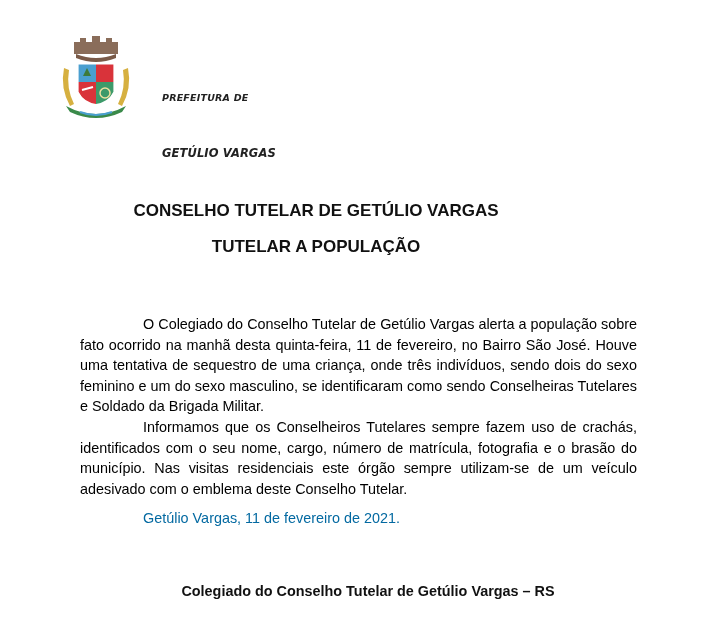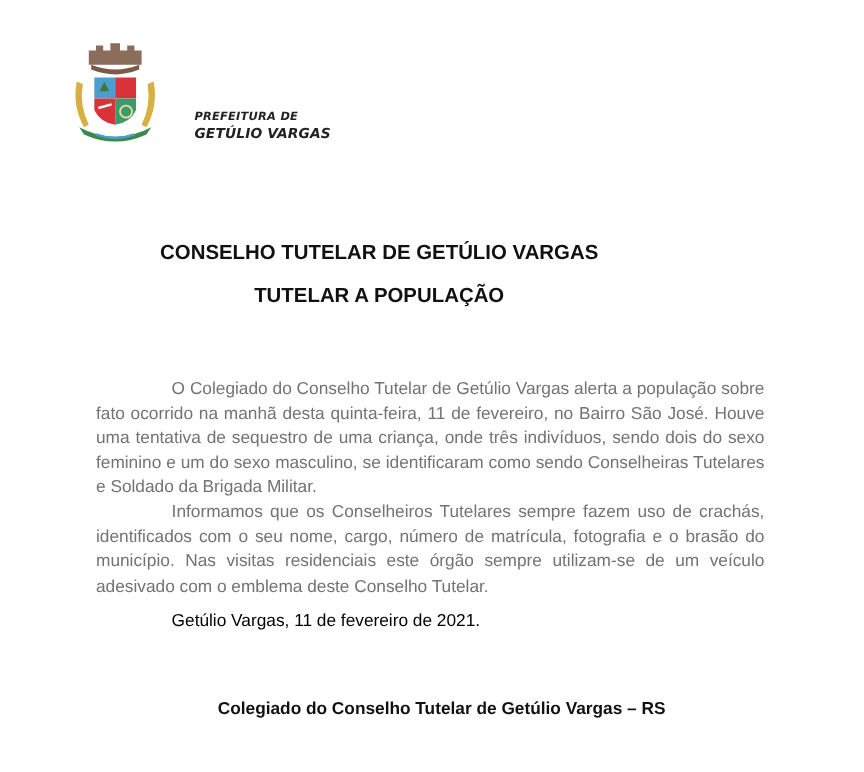--- a/index.html
+++ b/index.html
@@ -3,30 +3,30 @@
   <meta charset="utf-8">
   <style>
     html, body { margin: 0; padding: 0; }
     body {
       width: 720px; height: 643px; background: #ffffff; position: relative; overflow: hidden;
       font-family: "Liberation Sans", sans-serif; color: #111;
     }
     .crest { position: absolute; left: 56px; top: 32px; width: 80px; height: 92px; }
     .org { position: absolute; left: 162px; top: 92px; font-family: "DejaVu Sans", sans-serif; font-weight: bold; color: #222; font-style: italic; }
     .org .l1 { font-size: 9.5px; letter-spacing: 0.2px; line-height: 12px; }
-    .org .l2 { font-size: 11.5px; letter-spacing: 0.1px; line-height: 14px; }
+    .org .l2 { font-size: 11.5px; letter-spacing: 0.1px; line-height: 14px; margin-top: 42px; }
     .title { position: absolute; left: 0; width: 632px; text-align: center; font-weight: bold; font-size: 17px; color: #111; }
     .t1 { top: 201px; }
     .t2 { top: 237px; }
     .body-text {
       position: absolute; left: 80px; width: 557px; top: 314px;
-      font-size: 14.4px; line-height: 20.6px; text-align: justify; color: #737373;
+      font-size: 14.4px; line-height: 20.6px; text-align: justify; color: #000000;
     }
     .body-text p { margin: 0; text-indent: 63px; }
-    .date { position: absolute; left: 143px; top: 510px; font-size: 14.4px; color: #000000; }
+    .date { position: absolute; left: 143px; top: 510px; font-size: 14.4px; color: #0369a1; }
     .sign { position: absolute; left: 0; width: 720px; text-align: center; top: 583px; font-weight: bold; font-size: 14.4px; color: #111; padding-left: 8px; }
   </style>
 </head>
 <body>
 
 <div class="crest">
   <svg width="80" height="92" viewBox="0 0 80 92">
 
     <path d="M18 22 L18 10 L24 10 L24 6 L30 6 L30 10 L36 10 L36 4 L44 4 L44 10 L50 10 L50 6 L56 6 L56 10 L62 10 L62 22 Z" fill="#8a6d5a"></path>
     <path d="M20 22 Q40 30 60 22 L60 26 Q40 34 20 26 Z" fill="#7a5a48"></path>

